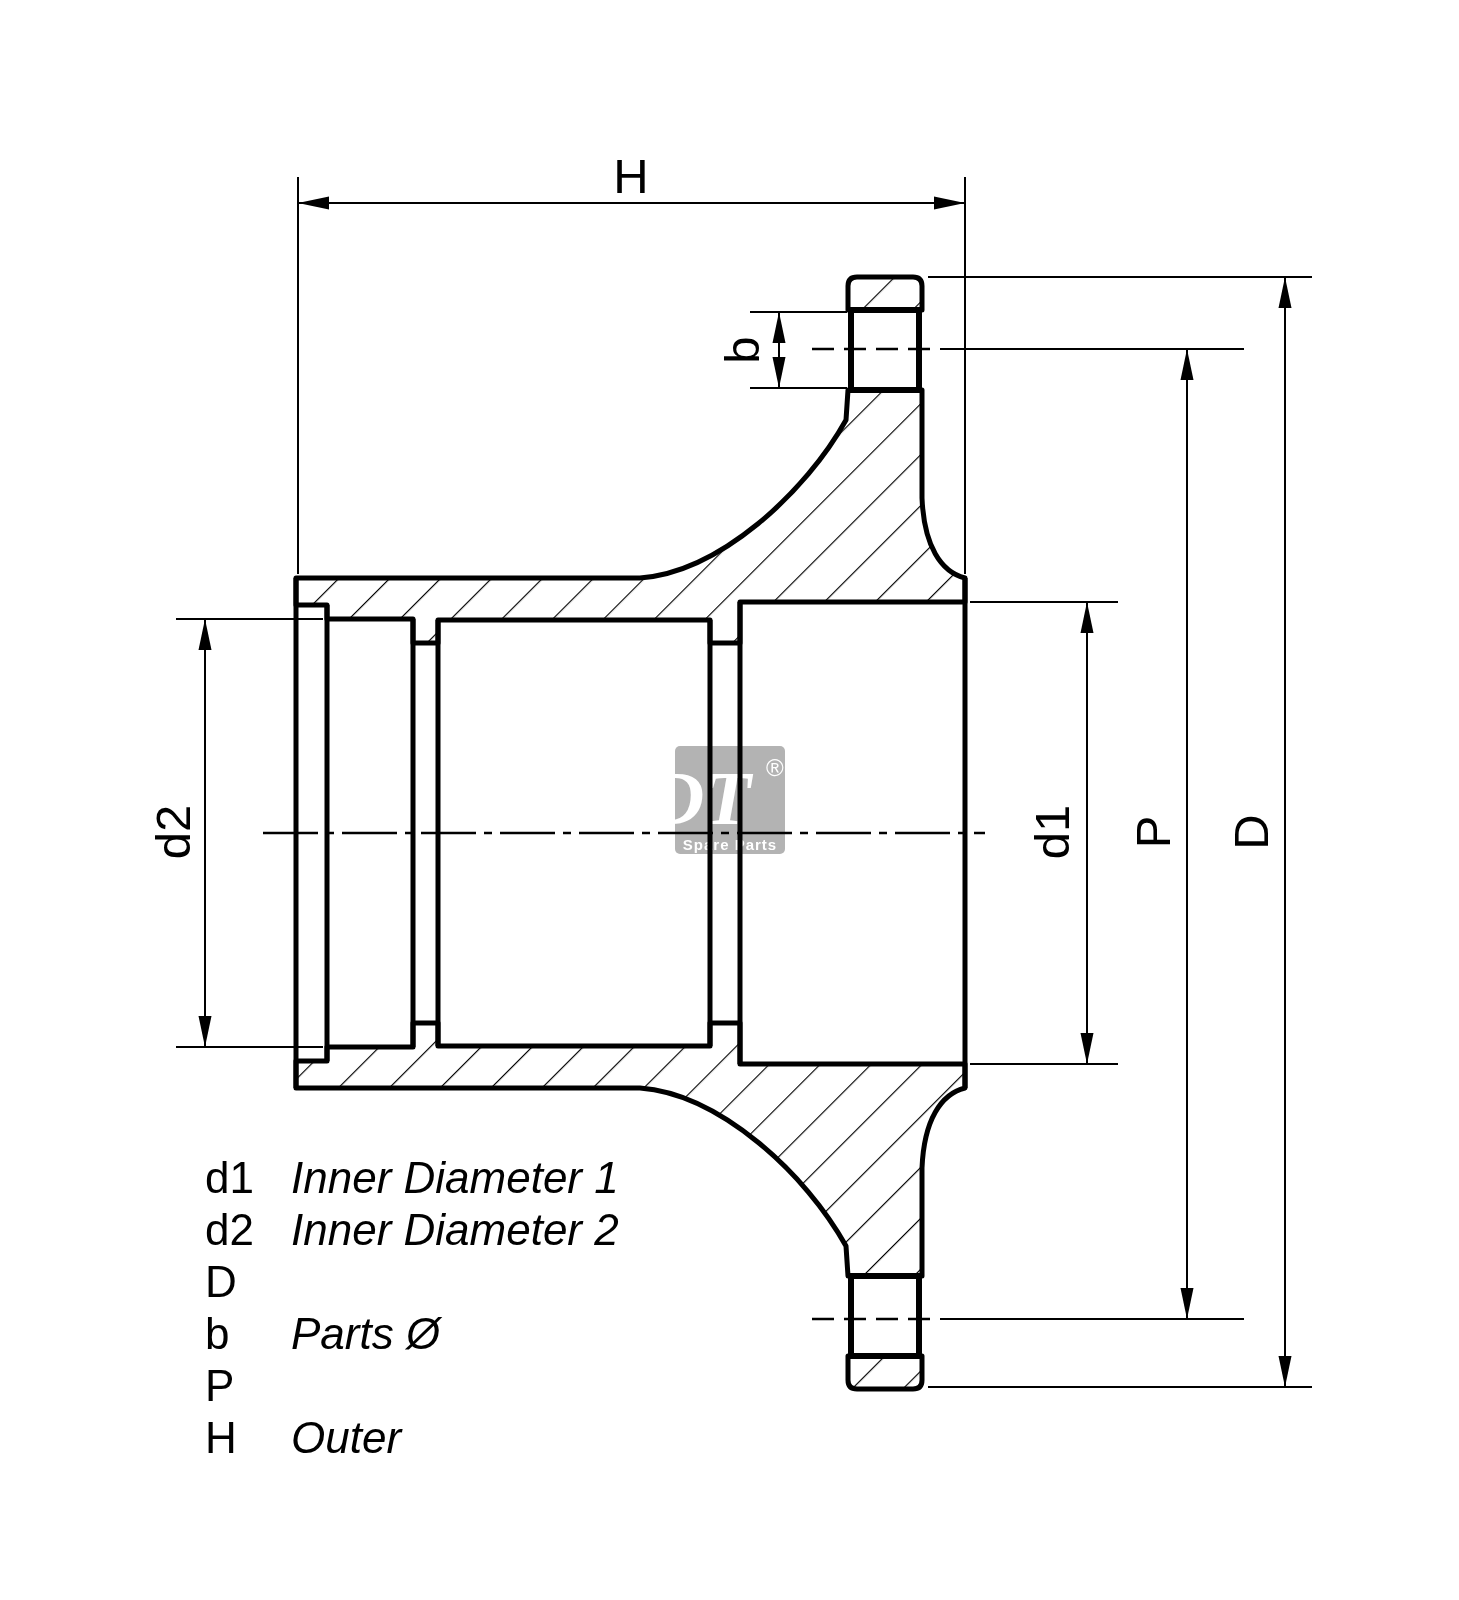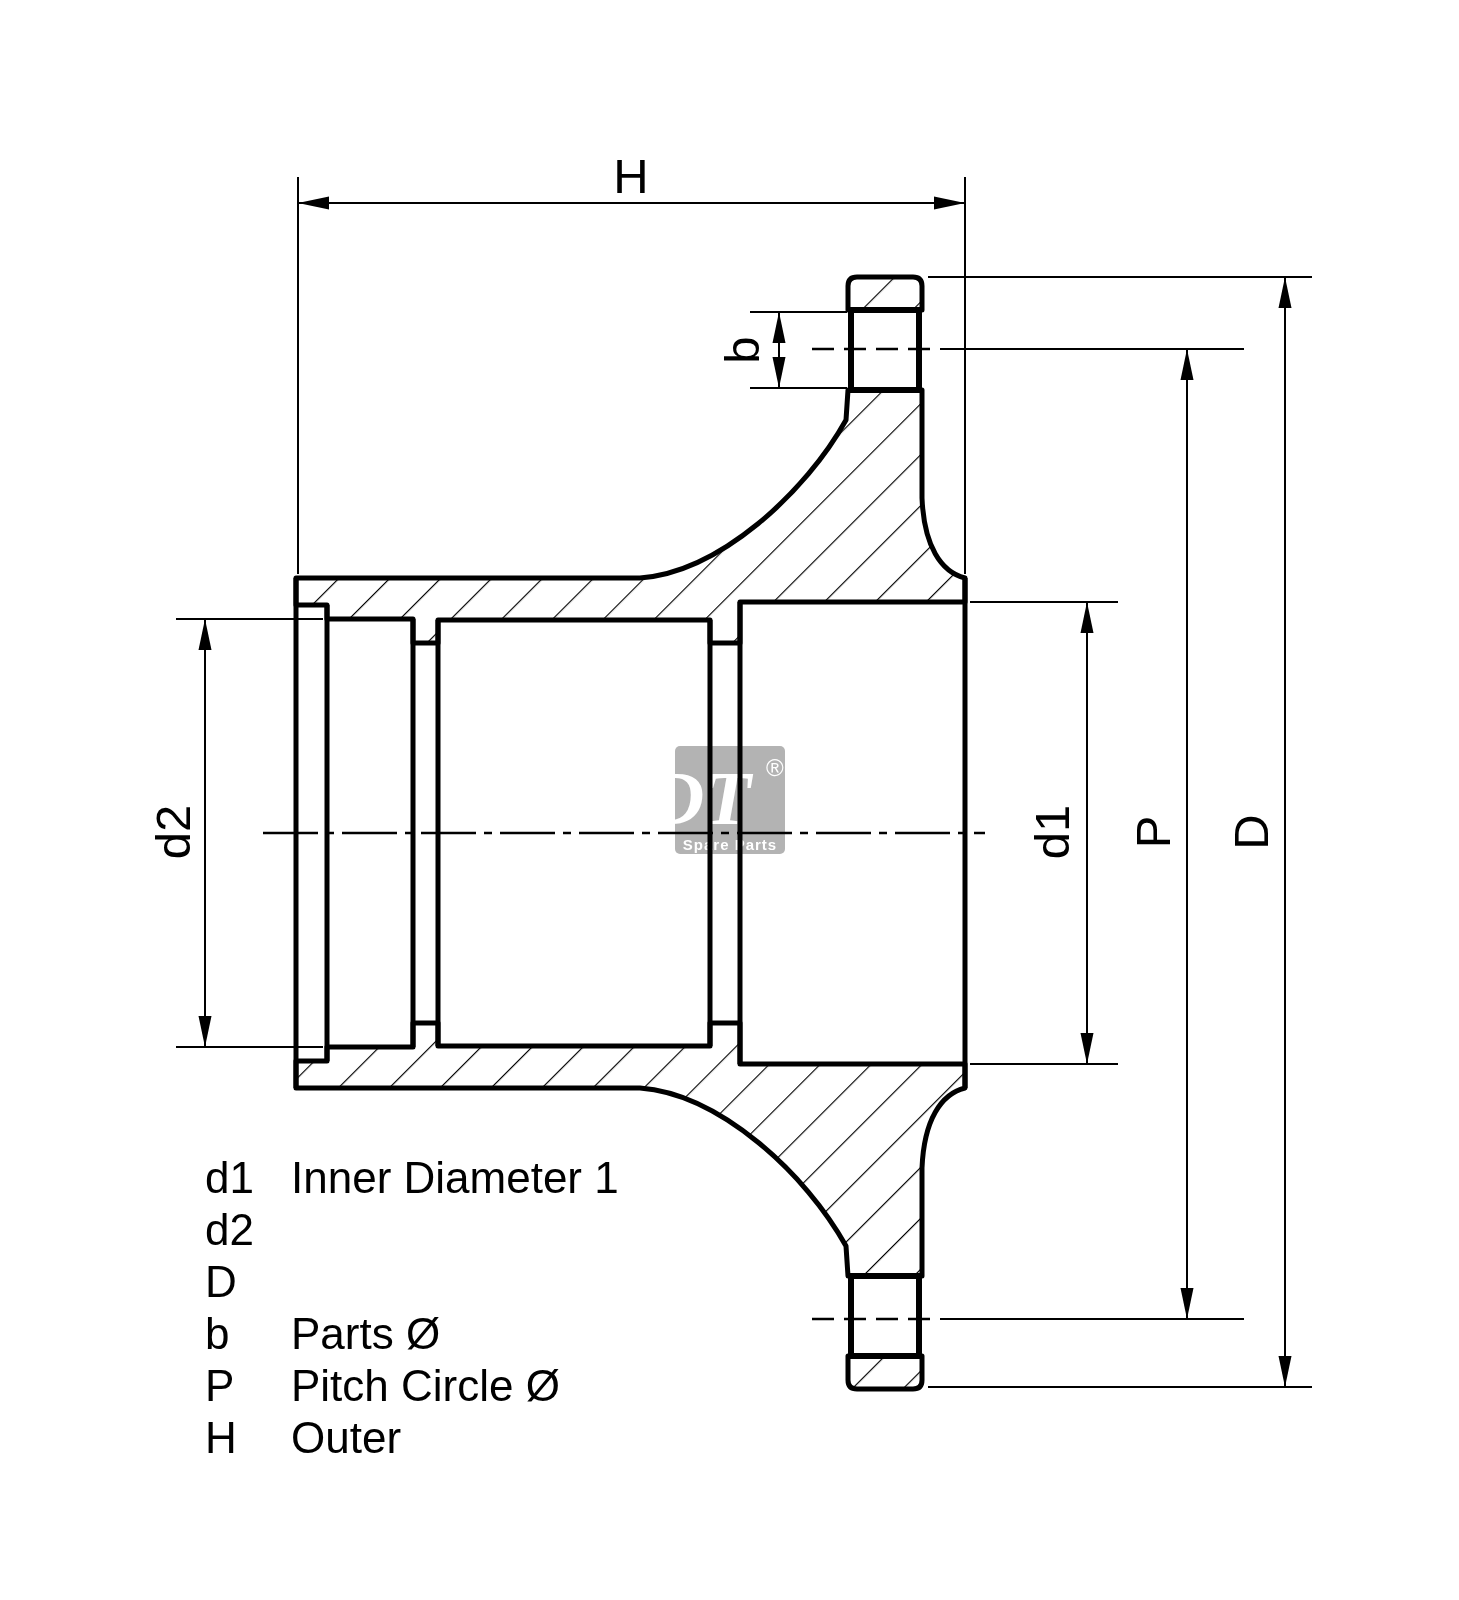--- a/index.html
+++ b/index.html
@@ -35,20 +35,21 @@
   }
   .legend-row {
     display: flex;
   }
   .legend-symbol {
     width: 86px;
     flex: 0 0 86px;
   }
   .legend-desc {
     white-space: nowrap;
+    font-style: italic;
   }
 </style>
 </head>
 <body>
 
 <div class="canvas">
   <svg class="drawing-svg" width="1459" height="1600" viewBox="0 0 1459 1600">
     <defs>
       <pattern id="hatch" patternUnits="userSpaceOnUse" width="36" height="36" patternTransform="rotate(45)">
         <line x1="0" y1="0" x2="0" y2="36" stroke="#000000" stroke-width="2.3"></line>
@@ -162,30 +163,30 @@
     </g>
   </svg>
 
   <div class="legend">
     <div class="legend-row">
       <span class="legend-symbol">d1</span>
       <span class="legend-desc">Inner Diameter 1</span>
     </div>
     <div class="legend-row">
       <span class="legend-symbol">d2</span>
+      <span class="legend-desc">Inner Diameter 2</span>
     </div>
     <div class="legend-row">
       <span class="legend-symbol">D</span>
     </div>
     <div class="legend-row">
       <span class="legend-symbol">b</span>
       <span class="legend-desc">Parts Ø</span>
     </div>
     <div class="legend-row">
       <span class="legend-symbol">P</span>
-      <span class="legend-desc">Pitch Circle Ø</span>
     </div>
     <div class="legend-row">
       <span class="legend-symbol">H</span>
       <span class="legend-desc">Outer</span>
     </div>
   </div>
 </div>
 
 </body></html>

